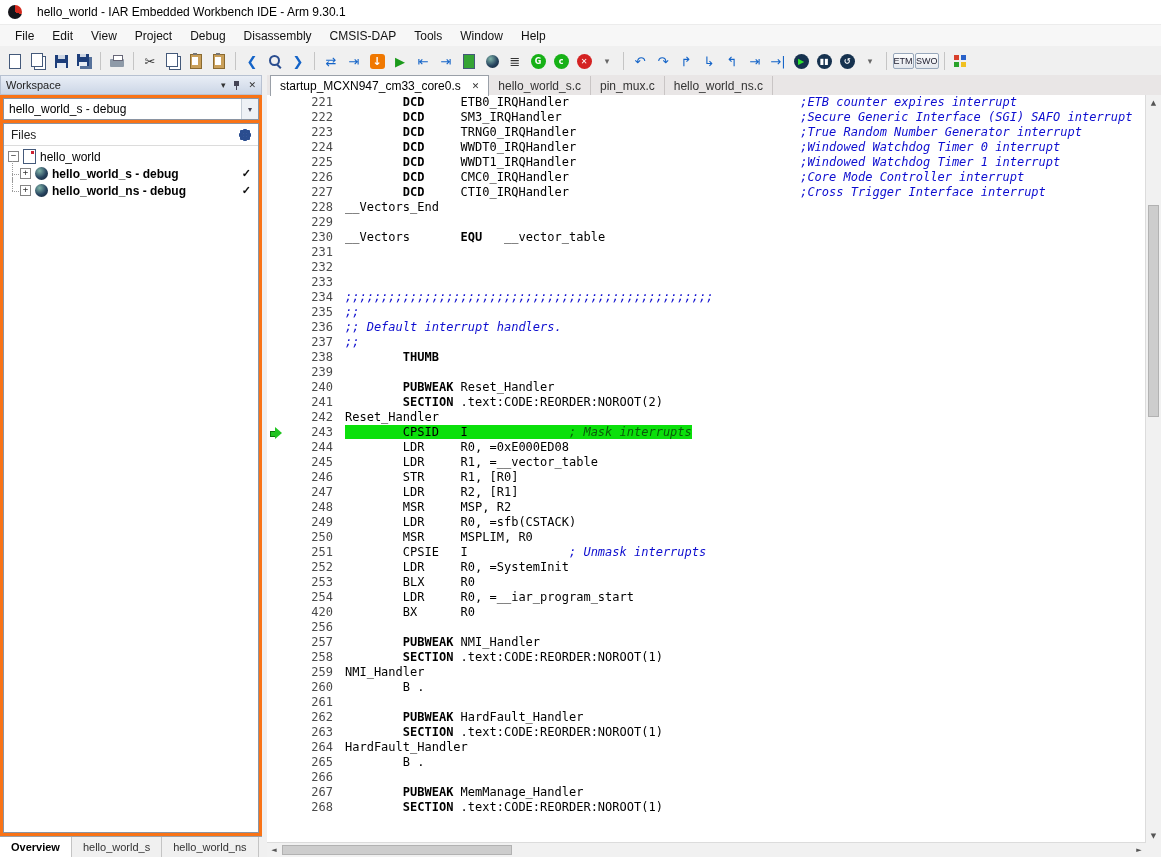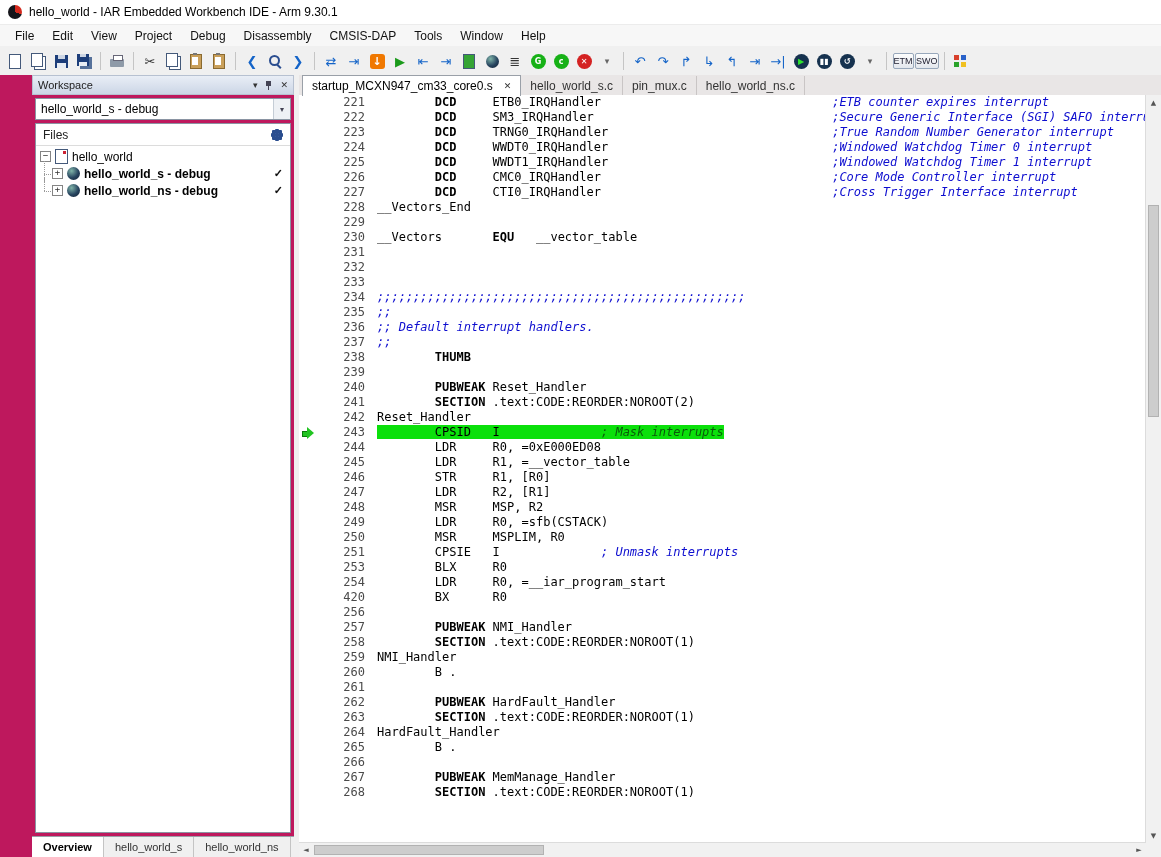--- a/index.html
+++ b/index.html
@@ -1,20 +1,20 @@
 <!DOCTYPE html>
 <html><head>
 <meta charset="utf-8">
 <style>
   html,body{margin:0;padding:0;background:#fff;}
   body{width:1161px;height:857px;overflow:hidden;font-family:"Liberation Sans",sans-serif;font-size:12px;color:#000;}
   .window{position:relative;width:1161px;height:857px;background:#fff;overflow:hidden;}
 
   
-  .titlebar{height:24px;display:flex;align-items:center;gap:7px;padding:0 8px;background:#ffffff;border-bottom:1px solid #ececec;}
+  .titlebar{height:24px;display:flex;align-items:center;gap:15px;padding:0 8px;background:#ffffff;border-bottom:1px solid #ececec;}
   .app-icon{width:14px;height:14px;border-radius:50%;background:#15151a;background:conic-gradient(#d42a1e 0 110deg,#15151a 110deg 360deg);flex:none;}
   .title-text{font-size:12px;color:#000;}
 
   
   .menubar{height:21px;display:flex;align-items:center;background:#f7f7f7;padding-left:6px;}
   .menu-item{padding:2px 9px;color:#111;}
 
   
   .toolbar{height:30px;display:flex;align-items:center;background:#f0f0f0;border-bottom:1px solid #cfcfcf;padding:0 4px;gap:1px;}
   .tb-btn{min-width:22px;height:22px;display:inline-flex;align-items:center;justify-content:center;border-radius:2px;flex:none;}
@@ -42,21 +42,21 @@
   .ic-search::after{content:"";position:absolute;left:10px;top:10px;width:5px;height:2px;background:#2a4d8f;transform:rotate(45deg);transform-origin:0 0;}
   .ic-grid{position:relative;width:13px;height:13px;display:inline-block;}
   .ic-grid::before{content:"";position:absolute;left:0;top:0;width:5px;height:5px;background:#d8402c;box-shadow:7px 0 0 #2a62c9,0 7px 0 #2aa32a,7px 7px 0 #f0c020;}
   .tb-textbtn{font-size:9px;border:1px solid #98a8bb;background:linear-gradient(#fdfdfd,#e3e7ed);padding:2px 0;border-radius:2px;color:#223;}
 
   
   .main{position:absolute;top:75px;left:0;right:0;bottom:0;display:flex;}
   .splitter{width:5px;background:#f0f0f0;flex:none;}
 
   
-  .workspace{width:262px;flex:none;display:flex;flex-direction:column;background:#be185d;padding-left:32px;}
+  .workspace{width:262px;flex:none;display:flex;flex-direction:column;background:#f97316;}
   .ws-header{height:18px;flex:none;display:flex;align-items:center;padding:0 5px;background:linear-gradient(#e9eef6,#ccd6e6);border:1px solid #b7c1d1;font-size:11px;color:#222;}
   .ws-hicons{margin-left:auto;display:flex;gap:7px;align-items:center;font-size:9px;color:#333;}
   .ic-pin{position:relative;width:9px;height:11px;display:inline-block;}
   .ic-pin::before{content:"";position:absolute;left:2px;top:1px;width:5px;height:5px;background:#445;}
   .ic-pin::after{content:"";position:absolute;left:4px;top:6px;width:1px;height:4px;background:#445;}
   .ws-combo{height:20px;flex:none;margin:3px 3px 3px;border:1px solid #8a94a2;background:#fff;display:flex;align-items:center;padding-left:5px;font-size:12px;}
   .combo-btn{margin-left:auto;width:16px;align-self:stretch;display:flex;align-items:center;justify-content:center;border-left:1px solid #c5cdd6;background:#eef1f5;font-size:8px;color:#445;}
   .ws-files{flex:1;margin:0 3px;border:1px solid #8a94a2;background:#fff;overflow:hidden;display:flex;flex-direction:column;}
   .files-header{height:21px;flex:none;display:flex;align-items:center;padding:0 7px;border-bottom:1px solid #dcdcdc;color:#222;}
   .ic-gear{position:relative;width:12px;height:12px;display:inline-block;margin-left:auto;}
@@ -351,20 +351,21 @@
           <div class="code-row"><span class="gutter"></span><span class="lnum">242</span><span class="ltext"><span class="seg-p">Reset_Handler</span></span></div>
           <div class="code-row current"><span class="gutter"><span class="cur-arrow"></span></span><span class="lnum">243</span><span class="ltext"><span class="hl"><span class="seg-p">        CPSID   I              </span><span class="seg-c">; Mask interrupts</span></span></span></div>
           <div class="code-row"><span class="gutter"></span><span class="lnum">244</span><span class="ltext"><span class="seg-p">        LDR     R0, =0xE000ED08</span></span></div>
           <div class="code-row"><span class="gutter"></span><span class="lnum">245</span><span class="ltext"><span class="seg-p">        LDR     R1, =__vector_table</span></span></div>
           <div class="code-row"><span class="gutter"></span><span class="lnum">246</span><span class="ltext"><span class="seg-p">        STR     R1, [R0]</span></span></div>
           <div class="code-row"><span class="gutter"></span><span class="lnum">247</span><span class="ltext"><span class="seg-p">        LDR     R2, [R1]</span></span></div>
           <div class="code-row"><span class="gutter"></span><span class="lnum">248</span><span class="ltext"><span class="seg-p">        MSR     MSP, R2</span></span></div>
           <div class="code-row"><span class="gutter"></span><span class="lnum">249</span><span class="ltext"><span class="seg-p">        LDR     R0, =sfb(CSTACK)</span></span></div>
           <div class="code-row"><span class="gutter"></span><span class="lnum">250</span><span class="ltext"><span class="seg-p">        MSR     MSPLIM, R0</span></span></div>
           <div class="code-row"><span class="gutter"></span><span class="lnum">251</span><span class="ltext"><span class="seg-p">        CPSIE   I              </span><span class="seg-c">; Unmask interrupts</span></span></div>
+          <div class="code-row"><span class="gutter"></span><span class="lnum">252</span><span class="ltext"><span class="seg-p">        LDR     R0, =SystemInit</span></span></div>
           <div class="code-row"><span class="gutter"></span><span class="lnum">253</span><span class="ltext"><span class="seg-p">        BLX     R0</span></span></div>
           <div class="code-row"><span class="gutter"></span><span class="lnum">254</span><span class="ltext"><span class="seg-p">        LDR     R0, =__iar_program_start</span></span></div>
           <div class="code-row"><span class="gutter"></span><span class="lnum">420</span><span class="ltext"><span class="seg-p">        BX      R0</span></span></div>
           <div class="code-row"><span class="gutter"></span><span class="lnum">256</span><span class="ltext"></span></div>
           <div class="code-row"><span class="gutter"></span><span class="lnum">257</span><span class="ltext"><span class="seg-p">        </span><span class="seg-k">PUBWEAK</span><span class="seg-p"> NMI_Handler</span></span></div>
           <div class="code-row"><span class="gutter"></span><span class="lnum">258</span><span class="ltext"><span class="seg-p">        </span><span class="seg-k">SECTION</span><span class="seg-p"> .text:CODE:REORDER:NOROOT(1)</span></span></div>
           <div class="code-row"><span class="gutter"></span><span class="lnum">259</span><span class="ltext"><span class="seg-p">NMI_Handler</span></span></div>
           <div class="code-row"><span class="gutter"></span><span class="lnum">260</span><span class="ltext"><span class="seg-p">        B .</span></span></div>
           <div class="code-row"><span class="gutter"></span><span class="lnum">261</span><span class="ltext"></span></div>
           <div class="code-row"><span class="gutter"></span><span class="lnum">262</span><span class="ltext"><span class="seg-p">        </span><span class="seg-k">PUBWEAK</span><span class="seg-p"> HardFault_Handler</span></span></div>

